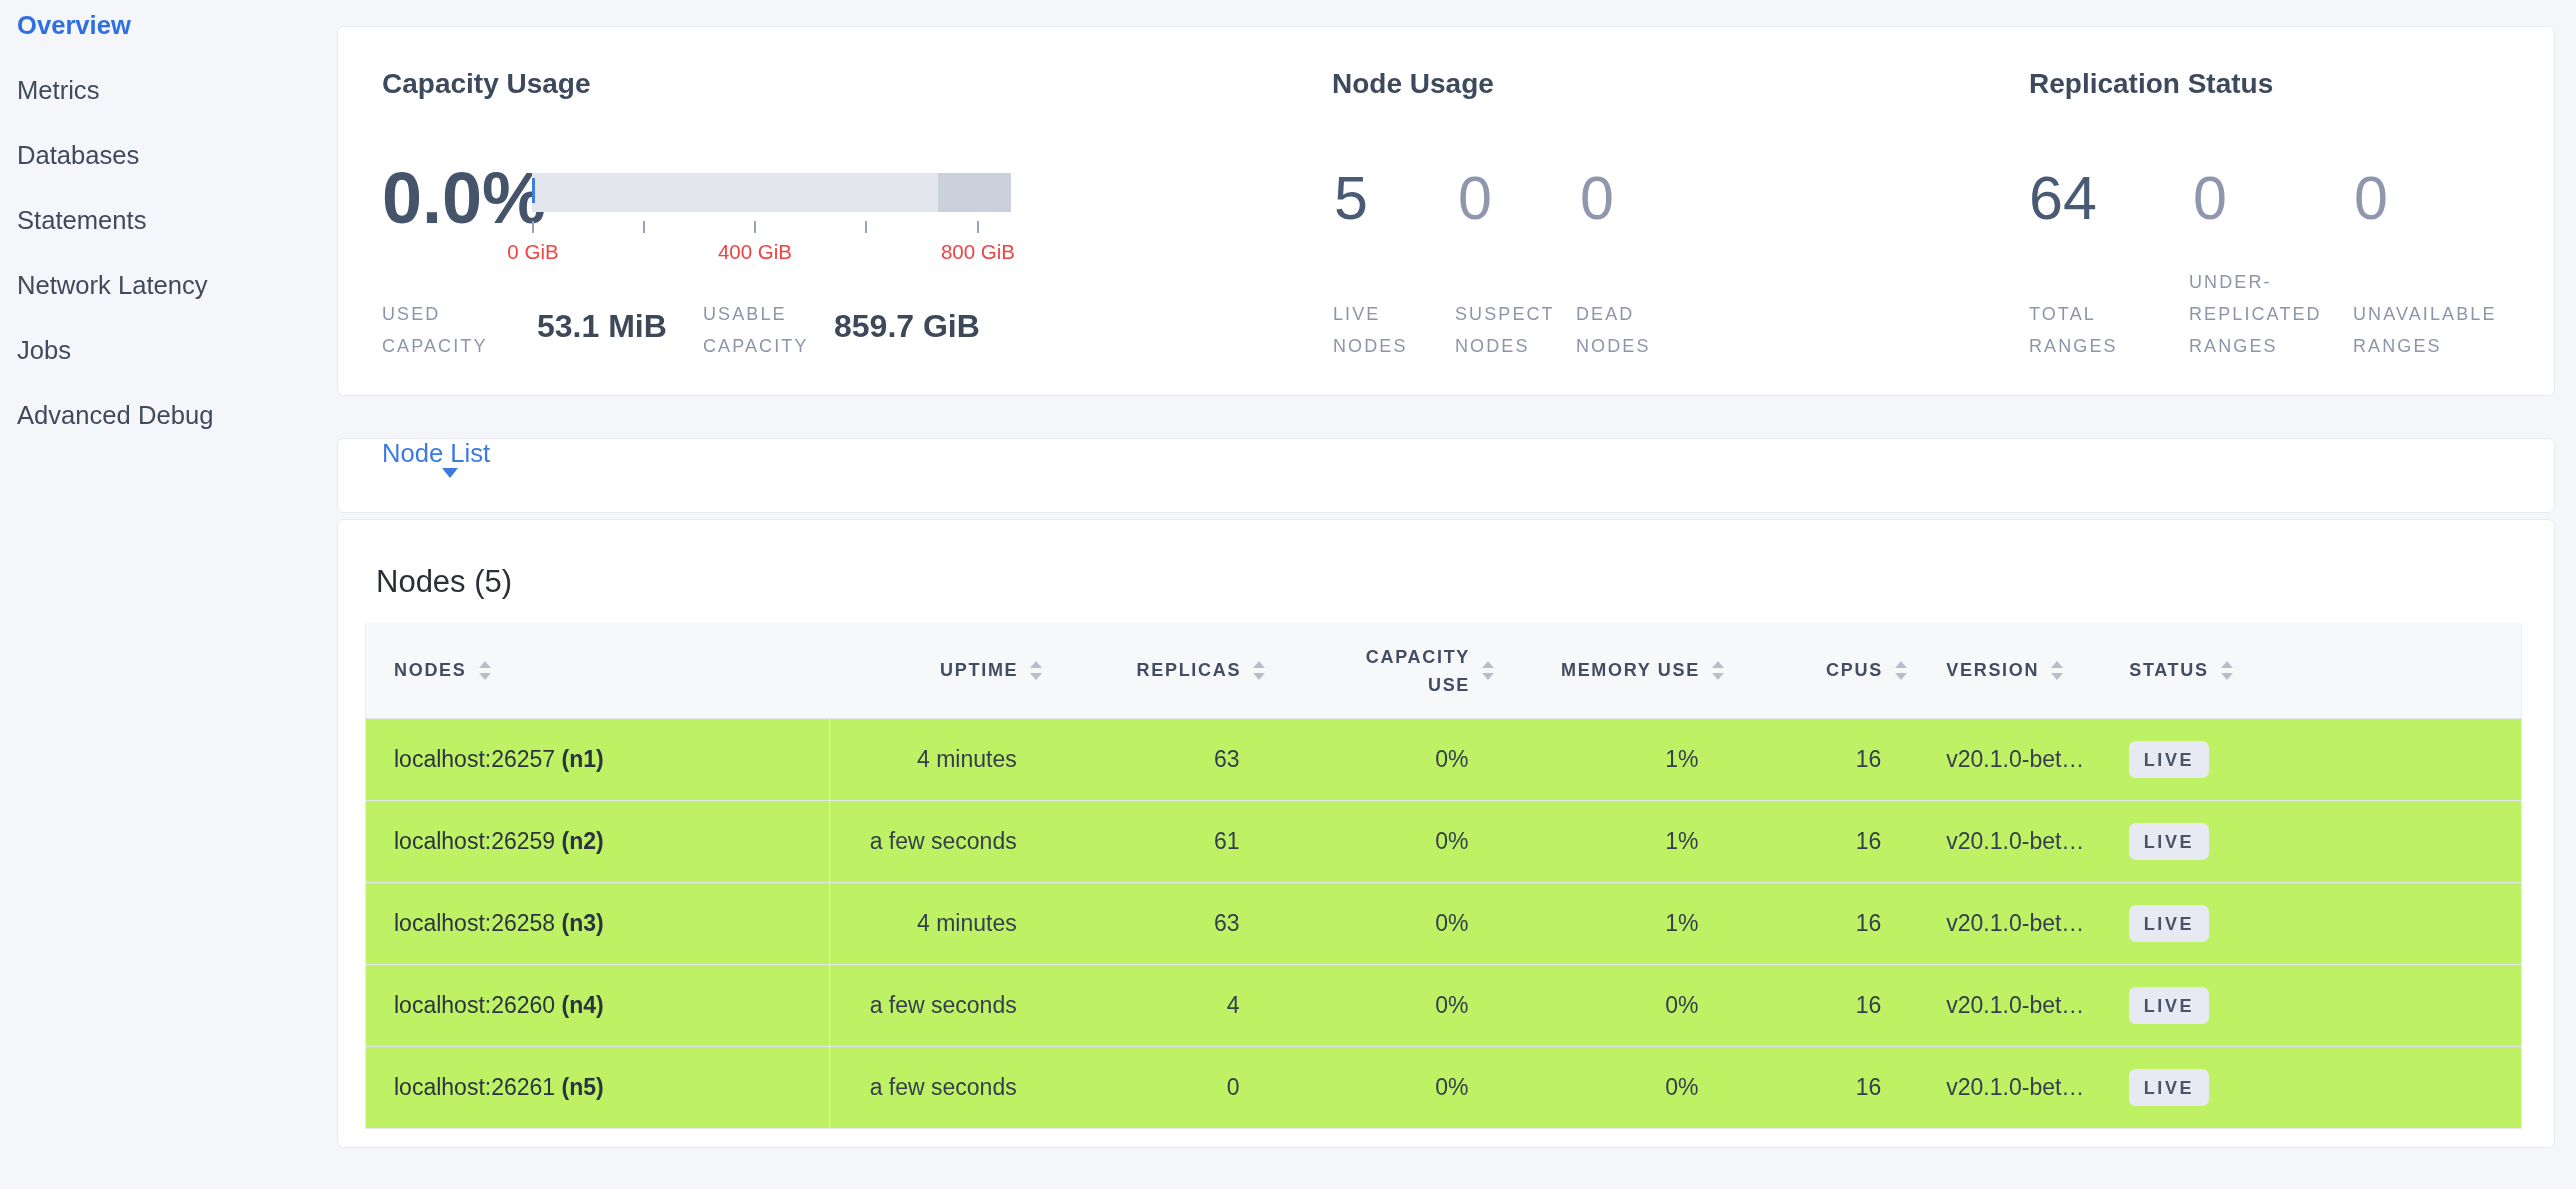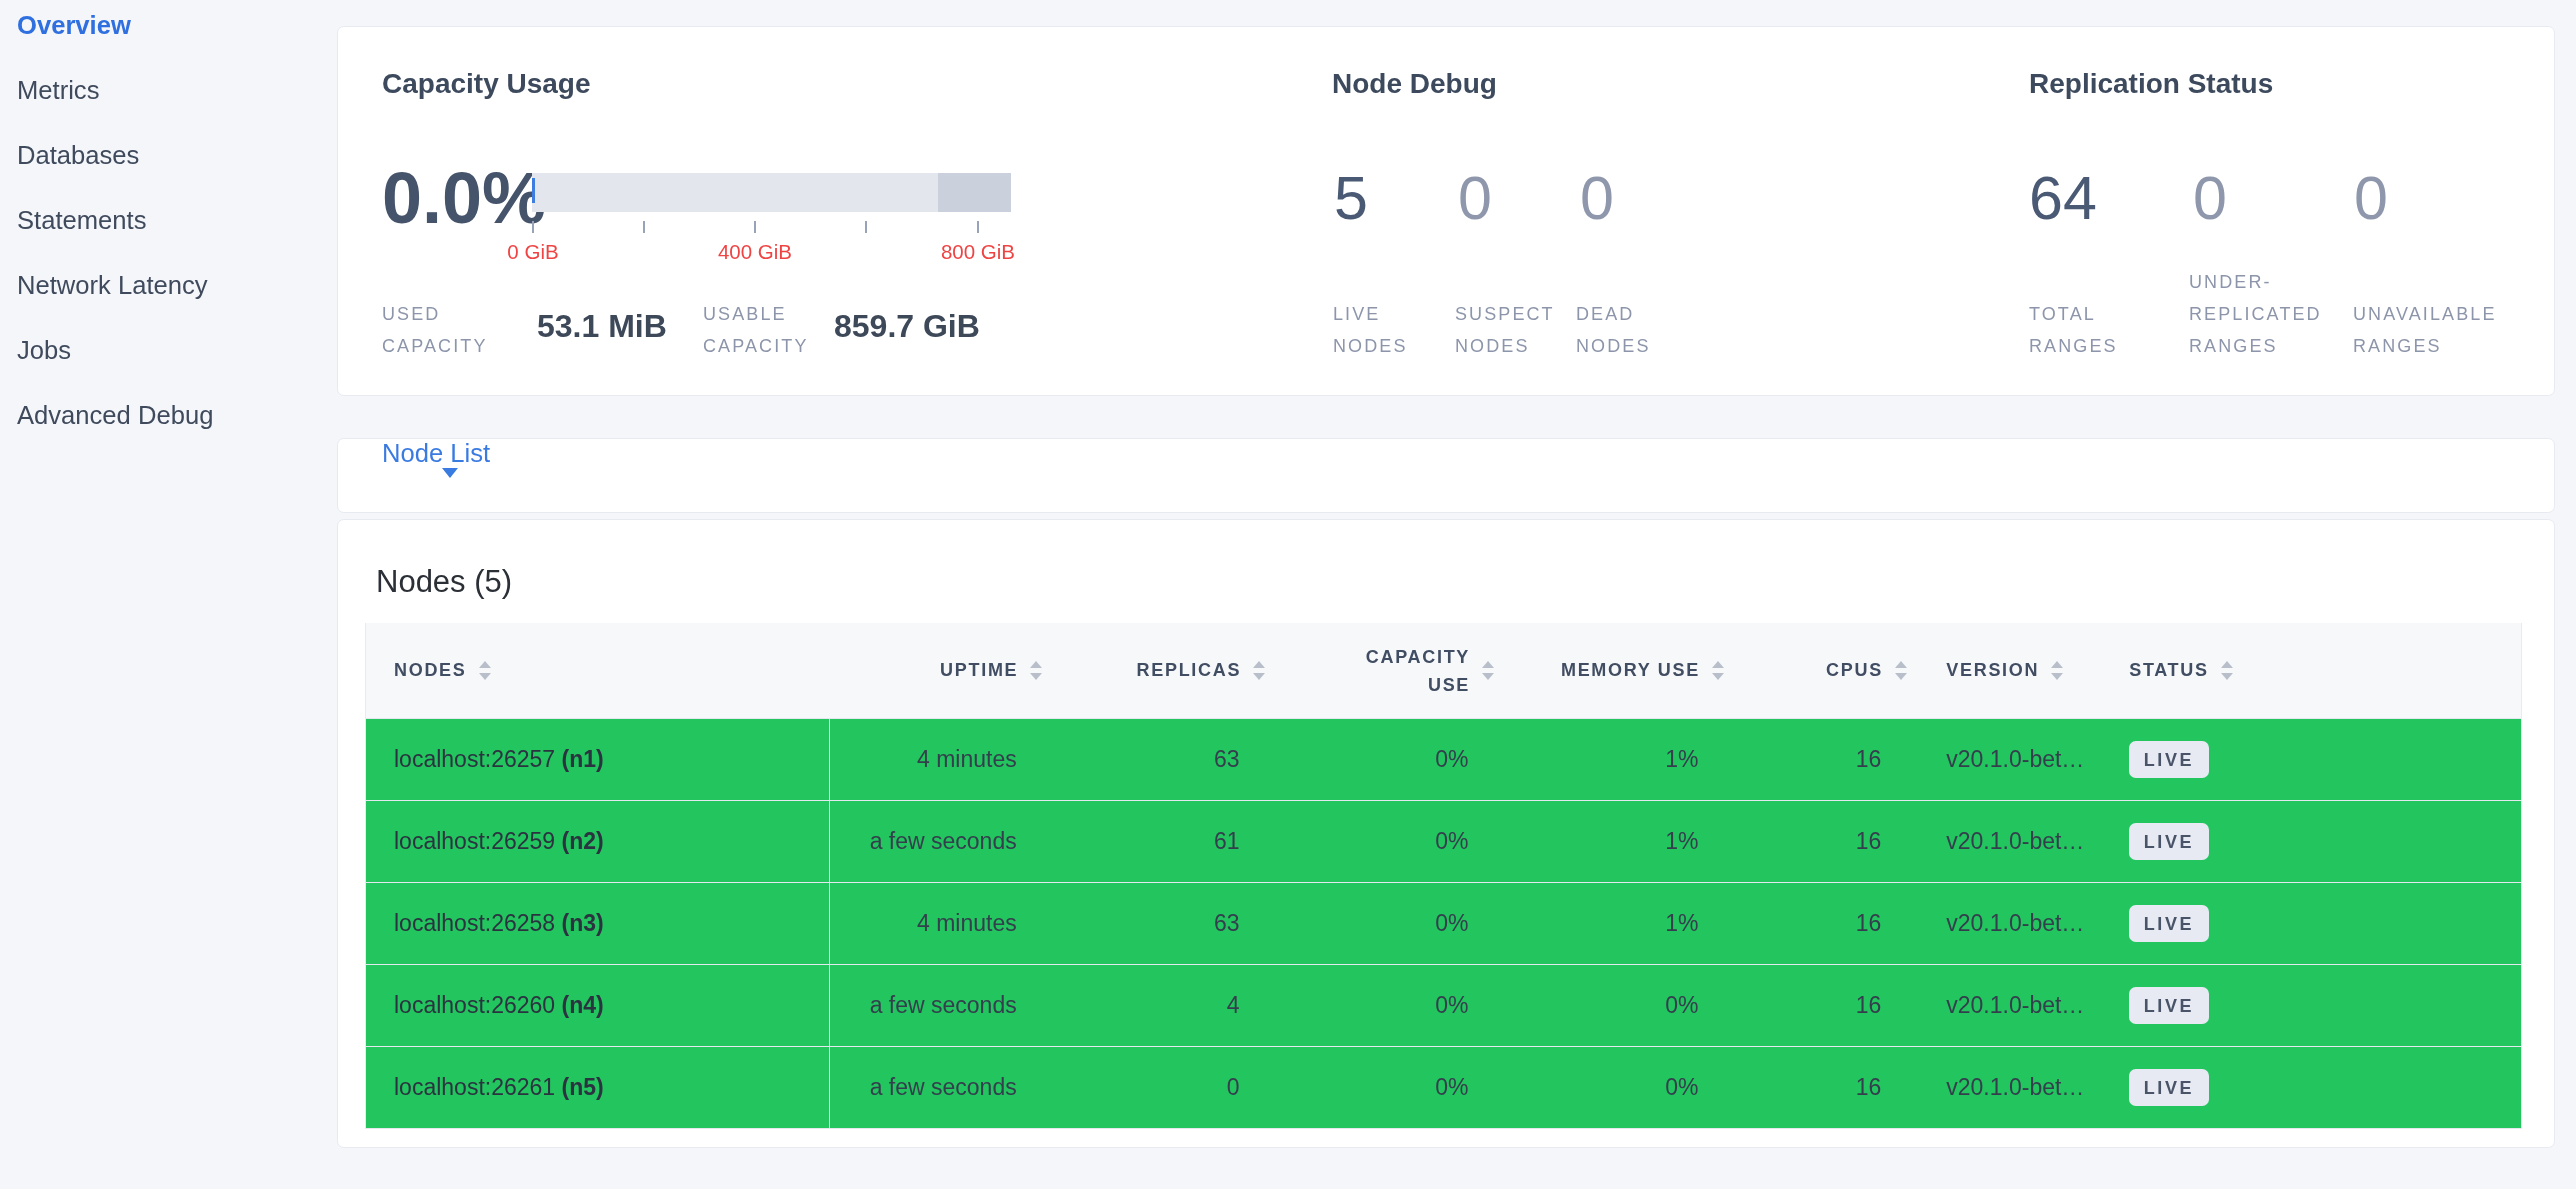--- a/index.html
+++ b/index.html
@@ -63,21 +63,21 @@
   .table-title { position:absolute; left:38px; top:44px; font-size:31px; font-weight:500; color:#2b2f36; }
   .table {
     position:absolute; left:27px; top:103px; width:2157px;
     border-left:0.9px solid #e8ebf1; border-right:0.9px solid #e8ebf1;
   }
   .thead {
     display:flex; align-items:center; height:96px; background:#f7f8fa;
     border-bottom:0.9px solid #e3e7ee;
   }
   .tr {
-    display:flex; align-items:center; height:82px; background:#22c55e;
+    display:flex; align-items:center; height:82px; background:#bef264;
     border-bottom:0.9px solid #e5e8ee; font-size:23px; color:#343e4d;
   }
   .col-divider { position:absolute; left:463px; top:96px; bottom:0; width:0.9px; background:#e5e8ee; }
   .c1 { width:463px; padding-left:28px; text-align:left; }
   .c2 { width:188px; } .c3 { width:223px; } .c4 { width:229px; }
   .c5 { width:230px; } .c6 { width:183px; }
   .c2,.c3,.c4,.c5,.c6 { text-align:right; }
   .c7 { width:248px; padding-left:65px; text-align:left; }
   .c8 { width:392px; text-align:left; }
   .th { font-size:18px; font-weight:bold; letter-spacing:1.7px; color:#414d62; text-transform:uppercase; }
@@ -129,21 +129,21 @@
   <div class="tick" style="left:639px;"></div>
   <div class="tick-label" style="left:195px;">0 GiB</div>
   <div class="tick-label" style="left:417px;">400 GiB</div>
   <div class="tick-label" style="left:640px;">800 GiB</div>
 
   <div class="stat-label" style="left:44px; width:145px;">USED CAPACITY</div>
   <div class="stat-value-inline" style="left:199px;">53.1 MiB</div>
   <div class="stat-label" style="left:365px; width:145px;">USABLE CAPACITY</div>
   <div class="stat-value-inline" style="left:496px;">859.7 GiB</div>
 
-  <h2 class="section-title" style="left:994px;">Node Debug</h2>
+  <h2 class="section-title" style="left:994px;">Node Usage</h2>
   <div class="stat-number primary" style="left:996px;">5</div>
   <div class="stat-number" style="left:1120px;">0</div>
   <div class="stat-number" style="left:1242px;">0</div>
   <div class="stat-label" style="left:995px; width:119px;">LIVE NODES</div>
   <div class="stat-label" style="left:1117px; width:119px;">SUSPECT NODES</div>
   <div class="stat-label" style="left:1238px; width:119px;">DEAD NODES</div>
 
   <h2 class="section-title" style="left:1691px;">Replication Status</h2>
   <div class="stat-number primary" style="left:1691px;">64</div>
   <div class="stat-number" style="left:1855px;">0</div>

